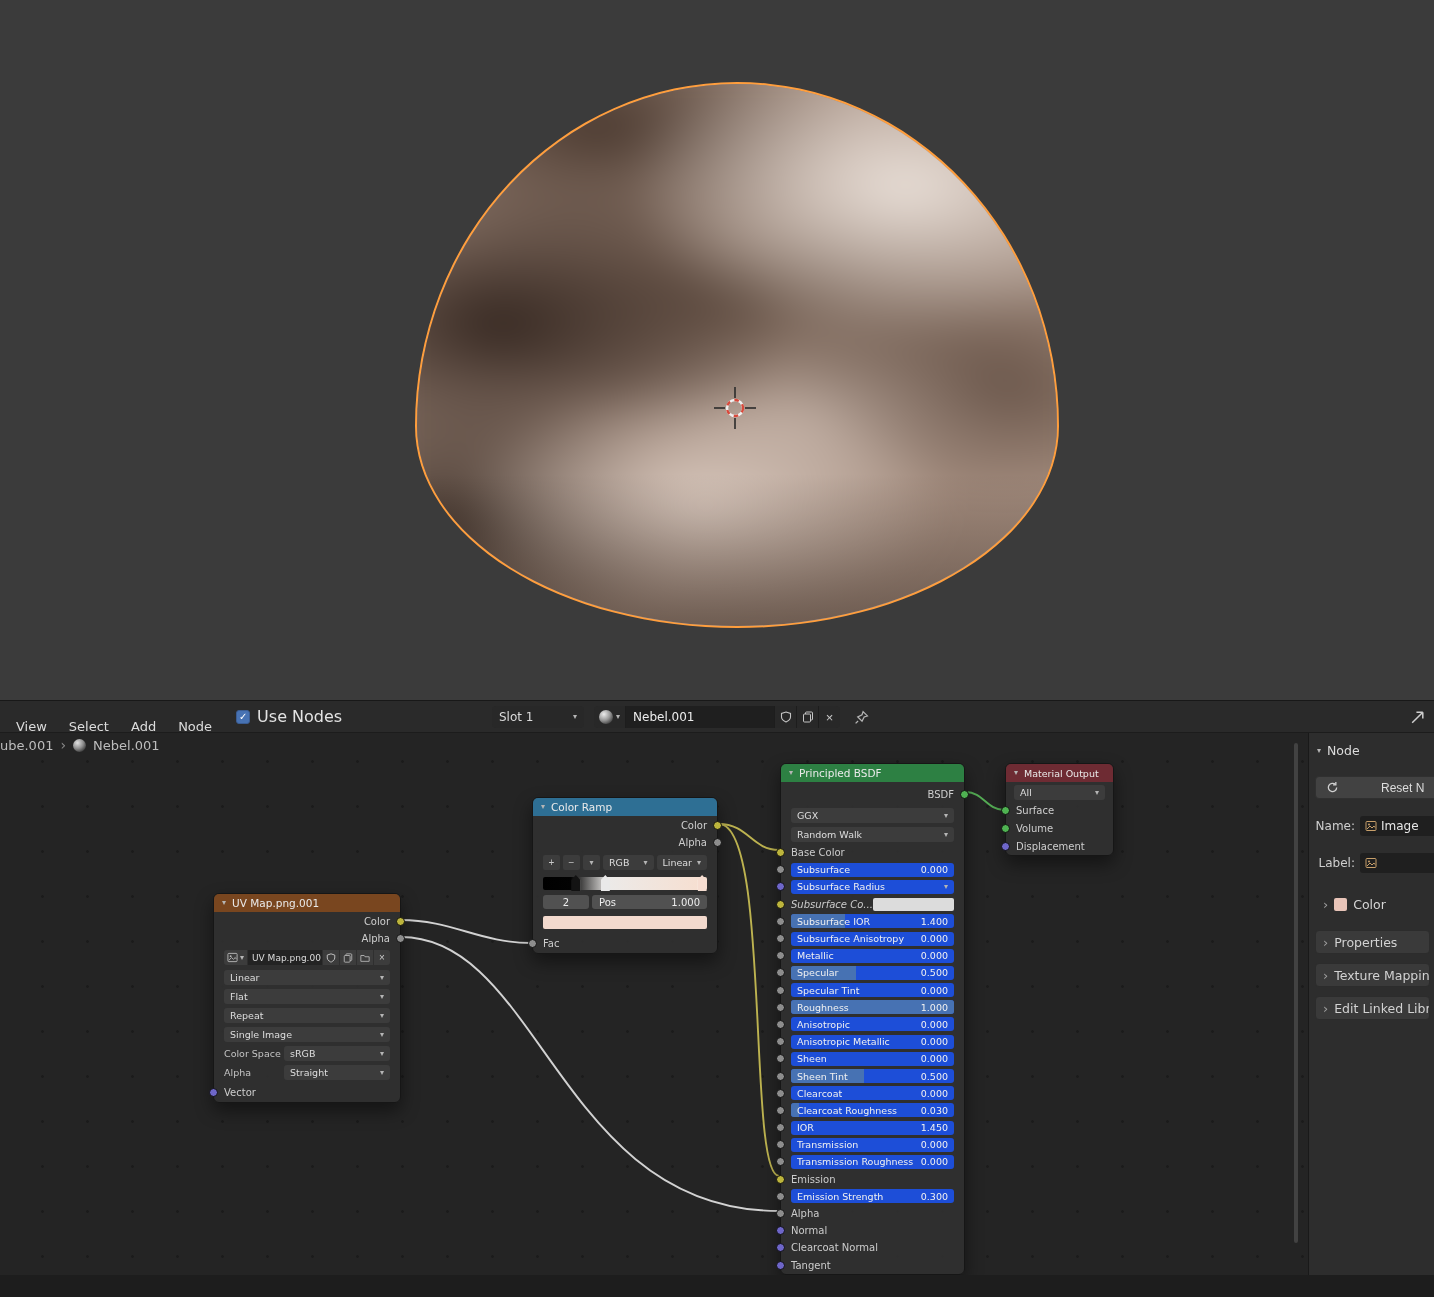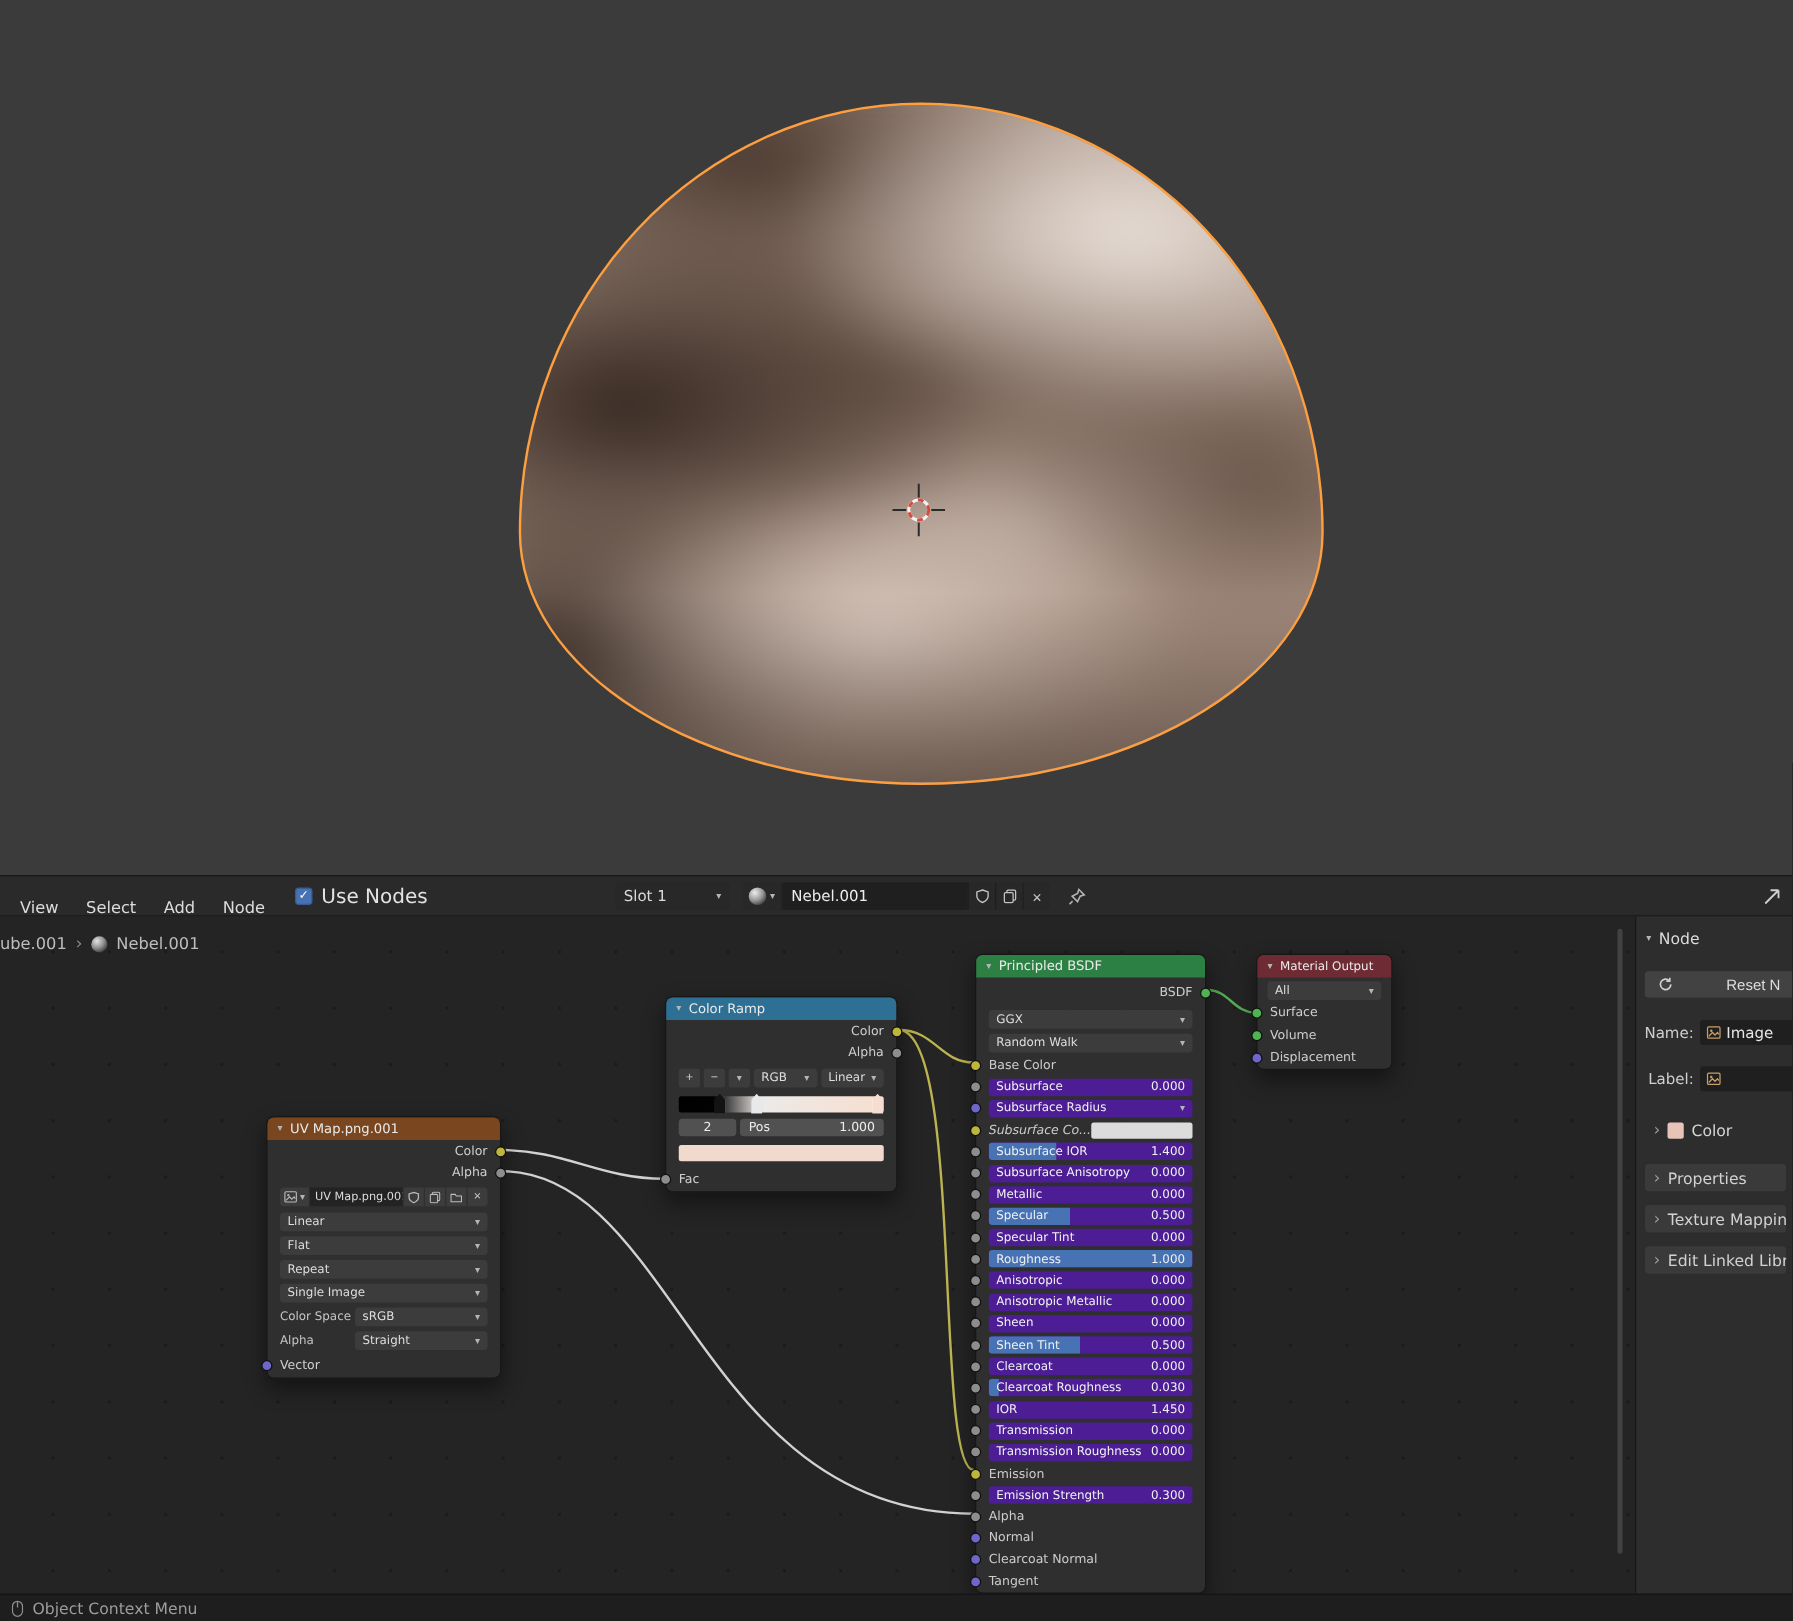--- a/index.html
+++ b/index.html
@@ -57,21 +57,21 @@
 
   
   .node-area { position:absolute; left:0; top:733px; width:1434px; height:542px; background:#242424;
     background-image:radial-gradient(circle, #1b1b1b 1.3px, transparent 1.5px);
     background-size:45px 45px; background-position:20px 6px; overflow:hidden; }
   .links { position:absolute; left:0; top:0; pointer-events:none; }
   .links path { fill:none; stroke-width:1.9; }
   .lk-white { stroke:#d2d2d2; }
   .lk-yellow { stroke:#bdb350; }
   .lk-green { stroke:#55ad55; }
-  .breadcrumb { position:absolute; left:0px; top:14px; display:flex; align-items:center; gap:7px;
+  .breadcrumb { position:absolute; left:0px; top:4px; display:flex; align-items:center; gap:7px;
     font-size:13px; color:#bdbdbd; }
   .breadcrumb .sep { color:#8a8a8a; font-size:14px; }
   .bc-sphere { width:13px; height:13px; border-radius:50%;
     background:radial-gradient(circle at 35% 30%, #e2e2e2, #8f8f8f 45%, #3c3c3c 78%); }
   .scrollbar { position:absolute; right:136px; top:10px; width:4px; height:500px;
     background:rgba(145,145,145,.28); border-radius:2px; }
 
   
   .node { position:absolute; background:rgba(48,48,48,.97); border:1px solid #161616; border-radius:6px;
     box-shadow:0 8px 18px rgba(0,0,0,.45); color:#d4d4d4; }
@@ -124,21 +124,21 @@
   .val { background:#515151; border-radius:3px; height:14px; font-size:10px; color:#ededed;
     display:flex; align-items:center; padding:0 7px; }
   .val.idx { width:46px; justify-content:center; }
   .val.pos { flex:1; justify-content:space-between; }
   .cr-swatch { margin:4px 10px; height:13px; border-radius:2px; }
 
   
   .p-row { position:relative; height:17.2px; display:flex; align-items:center; padding:0 10px; }
   .p-label { font-size:10px; color:#cccccc; white-space:nowrap; }
   .p-label.grow { flex:1;font-style:italic; }
-  .slider { position:relative; flex:1; height:14px; background:#4c1d95; border-radius:3px;
+  .slider { position:relative; flex:1; height:14px; background:#1d4ed8; border-radius:3px;
     display:flex; align-items:center; justify-content:space-between; padding:0 6px; overflow:hidden;
     font-size:9.5px; color:#f1f1f1; }
   .slider .fill { position:absolute; left:0; top:0; bottom:0; background:#4772b3; }
   .s-label { position:relative; flex:1; white-space:nowrap; overflow:hidden; }
   .s-value { position:relative; }
   .c-field { width:88px; height:13px; border-radius:2px; }
 
   
   .sidebar { position:absolute; right:0; top:0; bottom:0; width:126px; background:#2d2d2d;
     border-left:1px solid #191919; overflow:hidden; }
@@ -643,21 +643,14 @@
             <span>Texture Mapping</span>
           </div>
           <div class="sb-panel">
             <span class="chev-r">›</span>
             <span>Edit Linked Libra</span>
           </div>
         </div>
     </aside>
   </section>
 
-  <footer class="statusbar">
-    <svg width="10" height="14" viewBox="0 0 10 14">
-        <rect x="1" y="1" width="8" height="12" rx="4" fill="none" stroke="#8d8d8d"></rect>
-        <line x1="5" y1="1" x2="5" y2="6" stroke="#8d8d8d"></line>
-      </svg>
-    <span>Object Context Menu</span>
-  </footer>
 
 </div>
 
 </body></html>

